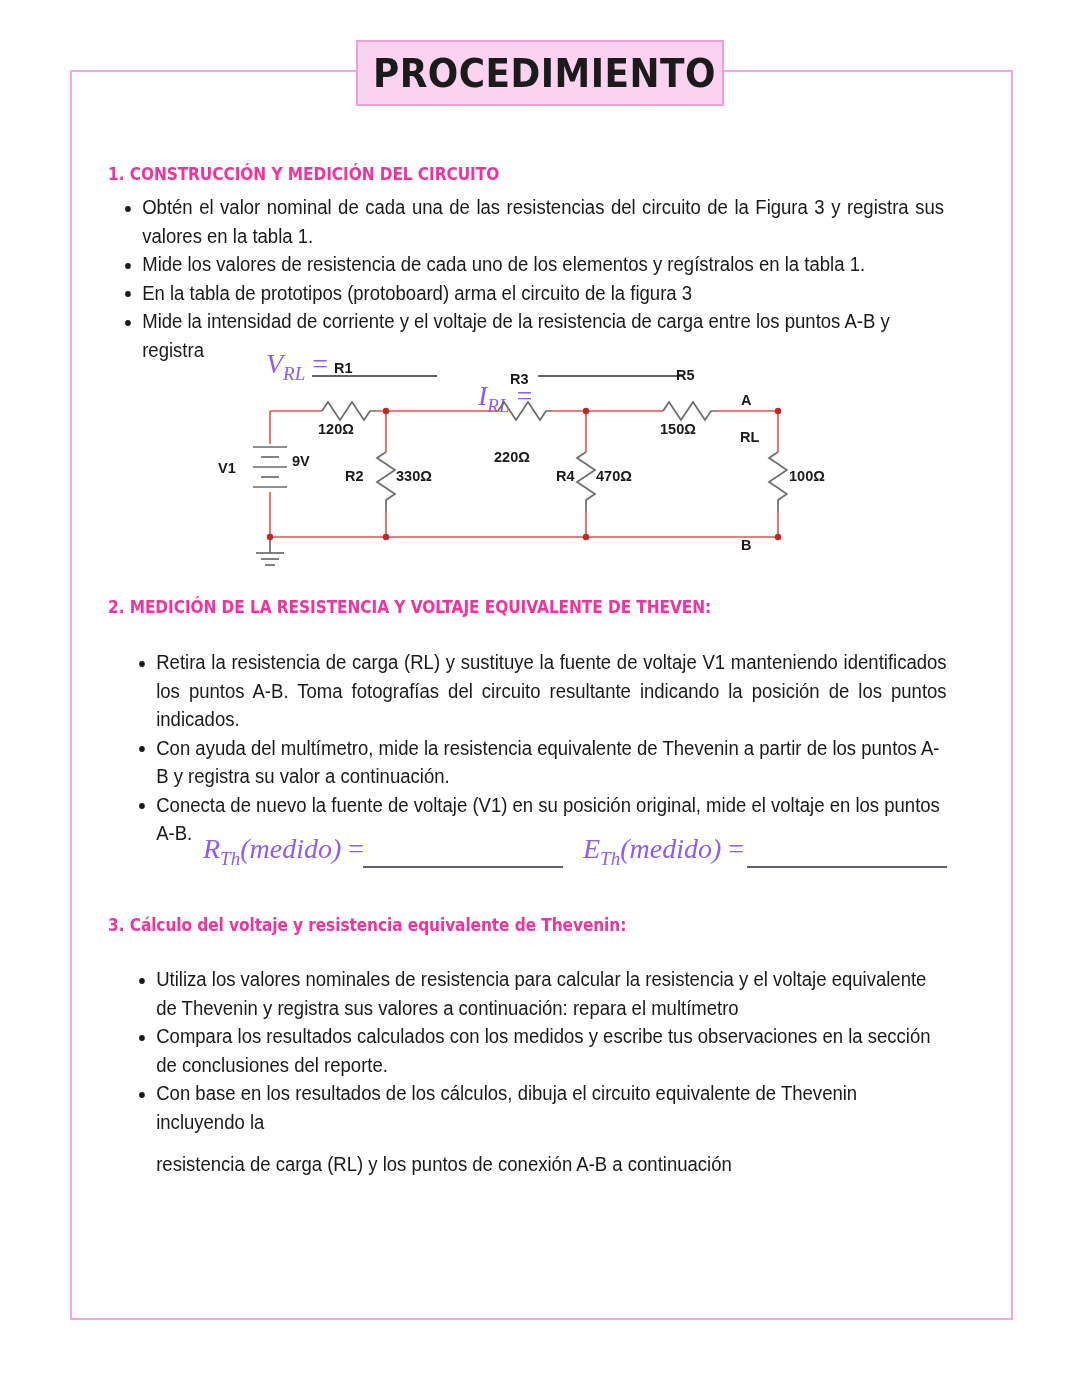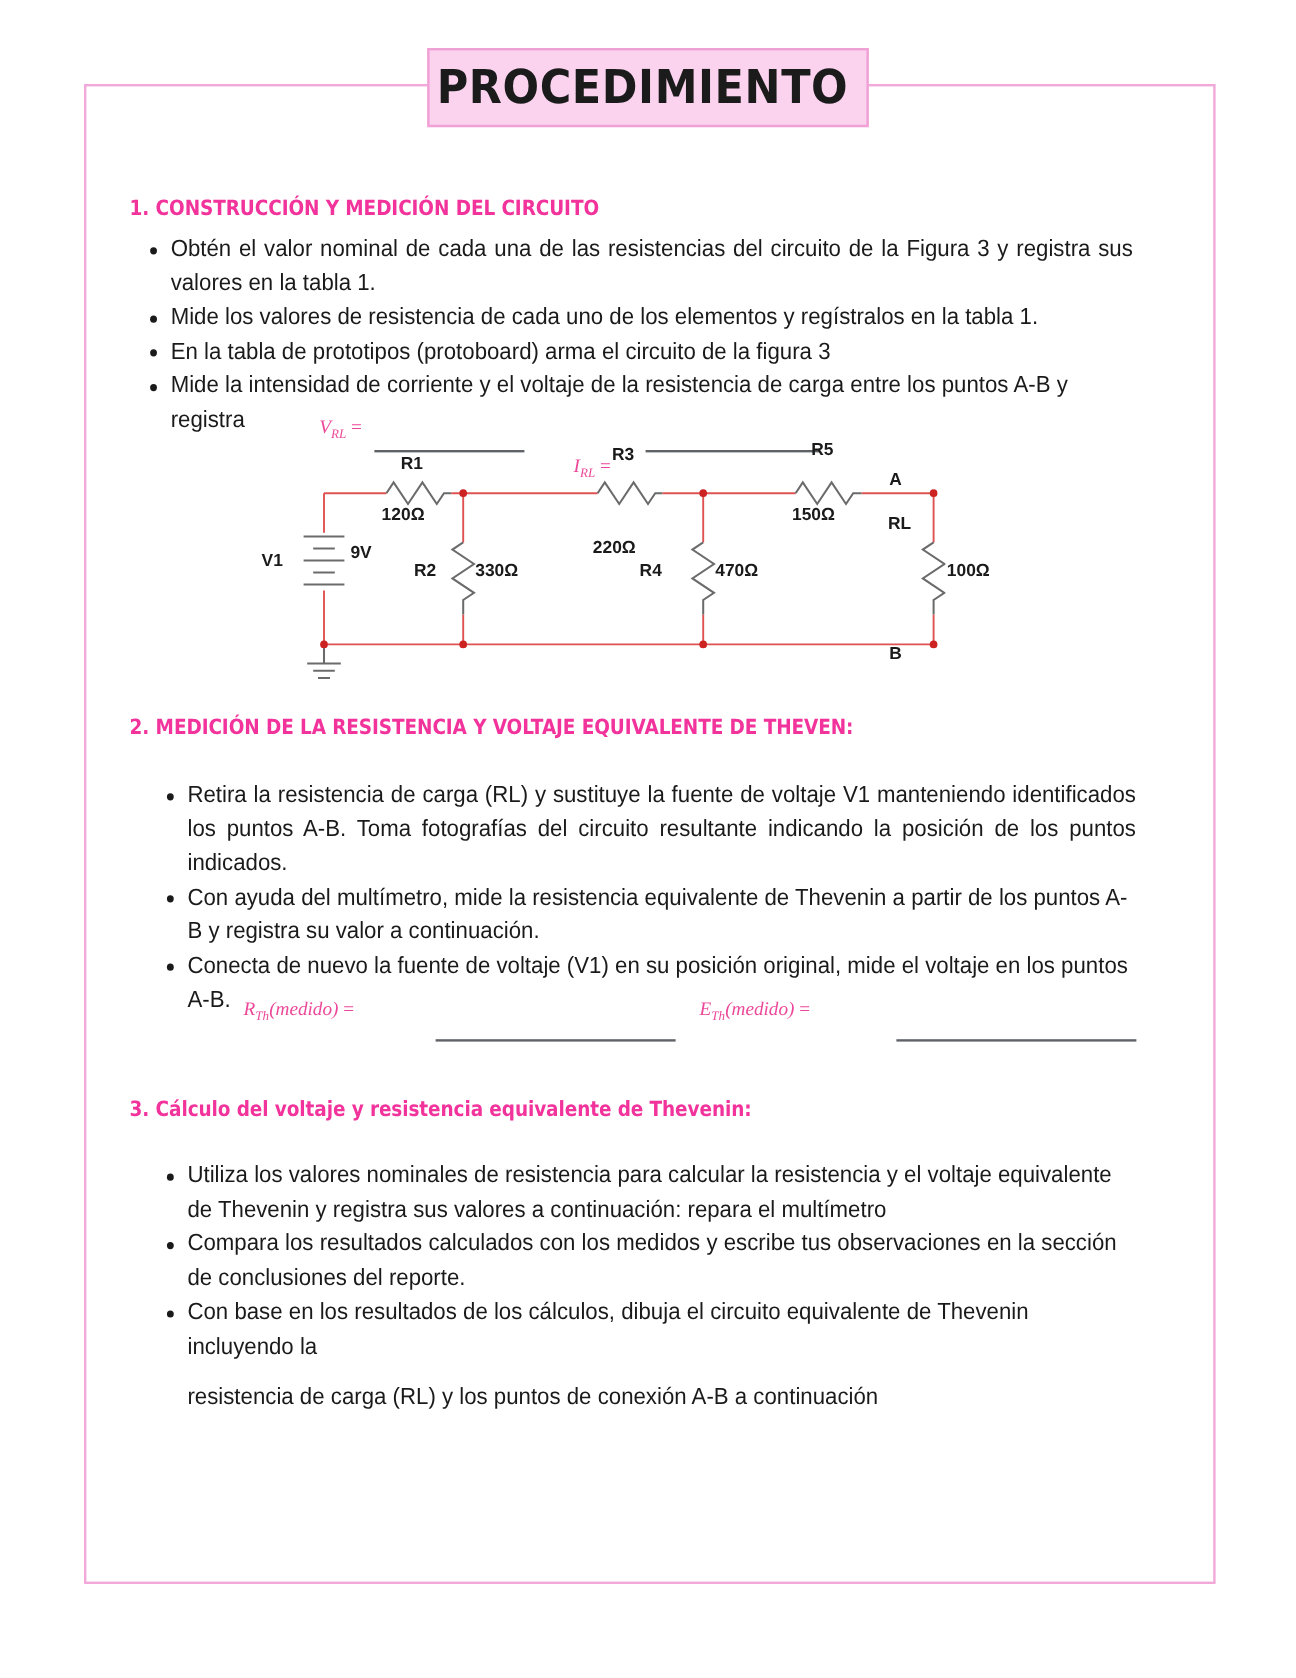--- a/index.html
+++ b/index.html
@@ -32,21 +32,21 @@
     position: absolute;
     left: 356px;
     top: 40px;
     width: 368px;
     height: 66px;
     background: #fbd3ef;
     border: 2px solid #f0a0d4;
     box-sizing: border-box;
     display: flex;
     align-items: center;
-    justify-content: flex-end;
+    justify-content: flex-start;
     z-index: 4;
   }
   #title-text {
     font-family: "DejaVu Sans", sans-serif;
     font-weight: bold;
     font-size: 39px;
     letter-spacing: 0.5px;
     color: #1b1b1b;
     transform: scaleX(0.92);
     transform-origin: center;
@@ -101,22 +101,22 @@
   }
   .just li { text-align: justify; }
   .nojust li { text-align: left; }
   .li-plain { padding-left: 36px; }
   .li-plain::before { display: none !important; }
 
   
   .math {
     font-family: "Liberation Serif", serif;
     font-style: italic;
-    font-size: 16px;
-    color: #ec4899;
+    font-size: 28px;
+    color: #8b5cf6;
     white-space: nowrap;
   }
   .math sub {
     font-size: 0.68em;
     font-style: italic;
   }
   .math .up { font-style: normal; }
 
   .rule {
     position: absolute;
@@ -229,33 +229,33 @@
         <circle cx="338" cy="71" r="3.2"></circle>
         <circle cx="530" cy="71" r="3.2"></circle>
         <circle cx="22" cy="197" r="3.2"></circle>
         <circle cx="138" cy="197" r="3.2"></circle>
         <circle cx="338" cy="197" r="3.2"></circle>
         <circle cx="530" cy="197" r="3.2"></circle>
       </g>
     </svg>
 
     
-    <span class="ctext" style="left:86px;  top:39px;">R1</span>
+    <span class="ctext" style="left:86px;  top:20px;">R1</span>
     <span class="ctext" style="left:70px;  top:81px;">120Ω</span>
 
     <span class="ctext" style="left:262px; top:31px;">R3</span>
     <span class="ctext" style="left:246px; top:81px;margin-top:28px;">220Ω</span>
 
     <span class="ctext" style="left:428px; top:27px;">R5</span>
     <span class="ctext" style="left:412px; top:81px;">150Ω</span>
 
     <span class="ctext" style="left:97px;  top:128px;">R2</span>
     <span class="ctext" style="left:148px; top:128px;">330Ω</span>
 
-    <span class="ctext" style="left:285px; top:128px;">R4</span>
+    <span class="ctext" style="left:308px; top:128px;">R4</span>
     <span class="ctext" style="left:348px; top:128px;">470Ω</span>
 
     <span class="ctext" style="left:492px; top:89px;">RL</span>
     <span class="ctext" style="left:541px; top:128px;">100Ω</span>
 
     <span class="ctext" style="left:-30px; top:120px;">V1</span>
     <span class="ctext" style="left:44px;  top:113px;">9V</span>
 
     <span class="ctext" style="left:493px; top:52px;">A</span>
     <span class="ctext" style="left:493px; top:197px;">B</span>

